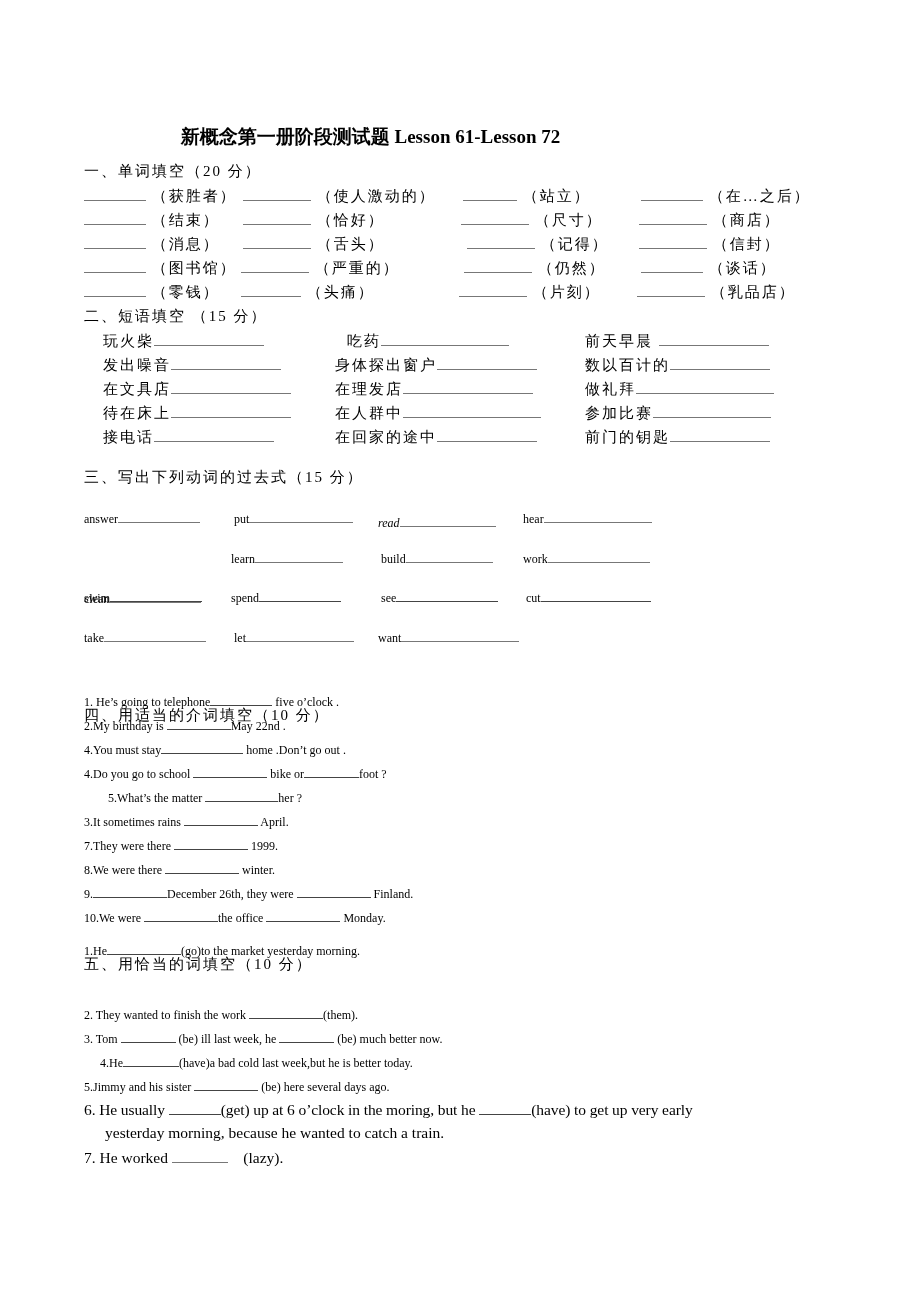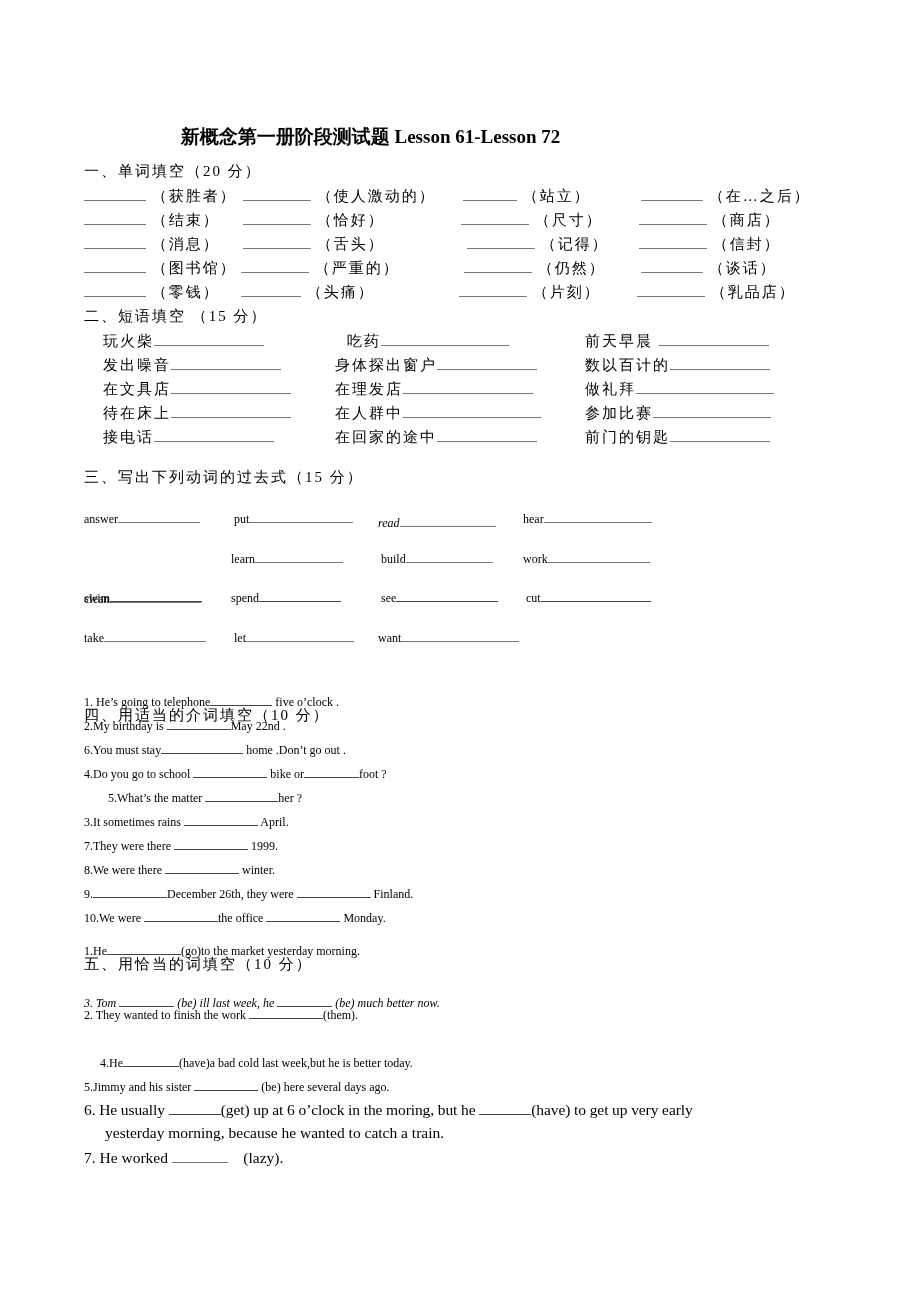--- a/index.html
+++ b/index.html
@@ -94,34 +94,34 @@
   <div class="abs en" style="top:627px;left:84px;"><span>take</span><span class="blank grey" style="width:102px"></span></div>
   <div class="abs en" style="top:627px;left:234px;"><span>let</span><span class="blank grey" style="width:108px"></span></div>
   <div class="abs en" style="top:627px;left:378px;"><span>want</span><span class="blank grey" style="width:118px"></span></div>
 </div>
 
 <div class="abs sec cn" style="top:668px;margin-top:38px;">四、用适当的介词填空（10 分）</div>
 
 <div>
   <div class="abs en" style="top:691px;left:84px;"><span>1. He’s going to telephone</span><span class="blank" style="width:62px"></span><span> five o’clock .</span></div>
   <div class="abs en" style="top:715px;left:84px;"><span>2.My birthday is </span><span class="blank" style="width:64px"></span><span>May 22nd .</span></div>
-  <div class="abs en" style="top:739px;left:84px;"><span>6.You must stay</span><span class="blank" style="width:82px"></span><span> home .Don’t go out .</span></div>
+  <div class="abs en" style="top:739px;left:84px;"><span>4.You must stay</span><span class="blank" style="width:82px"></span><span> home .Don’t go out .</span></div>
   <div class="abs en" style="top:763px;left:84px;"><span>4.Do you go to school </span><span class="blank" style="width:74px"></span><span> bike or</span><span class="blank" style="width:55px"></span><span>foot ?</span></div>
   <div class="abs en" style="top:787px;left:84px;margin-left:24px;"><span>5.What’s the matter </span><span class="blank" style="width:73px"></span><span>her ?</span></div>
   <div class="abs en" style="top:811px;left:84px;"><span>3.It sometimes rains </span><span class="blank" style="width:74px"></span><span> April.</span></div>
   <div class="abs en" style="top:835px;left:84px;"><span>7.They were there </span><span class="blank" style="width:74px"></span><span> 1999.</span></div>
   <div class="abs en" style="top:859px;left:84px;"><span>8.We were there </span><span class="blank" style="width:74px"></span><span> winter.</span></div>
   <div class="abs en" style="top:883px;left:84px;"><span>9.</span><span class="blank" style="width:74px"></span><span>December 26th,    they were </span><span class="blank" style="width:74px"></span><span> Finland.</span></div>
   <div class="abs en" style="top:907px;left:84px;"><span>10.We were </span><span class="blank" style="width:74px"></span><span>the office </span><span class="blank" style="width:74px"></span><span> Monday.</span></div>
 </div>
 
 <div class="abs sec cn" style="top:955px;">五、用恰当的词填空（10 分）</div>
 
 <div>
   <div class="abs en" style="top:940px;left:84px;"><span>1.He</span><span class="blank" style="width:74px"></span><span>(go)to the market yesterday morning.</span></div>
   <div class="abs en" style="top:1004px;left:84px;"><span>2. They wanted to finish the work </span><span class="blank" style="width:74px"></span><span>(them).</span></div>
-  <div class="abs en" style="top:992px;left:84px;font-style:italic;"><span>3. Tom </span><span class="blank" style="width:55px"></span><span> (be) ill last week, he </span><span class="blank" style="width:55px"></span><span> (be) much better now.</span></div>
+  <div class="abs en" style="top:1028px;left:84px;"><span>3. Tom </span><span class="blank" style="width:55px"></span><span> (be) ill last week, he </span><span class="blank" style="width:55px"></span><span> (be) much better now.</span></div>
   <div class="abs en" style="top:1052px;left:100px;"><span>4.He</span><span class="blank" style="width:56px"></span><span>(have)a bad cold last week,but he is better today.</span></div>
   <div class="abs en" style="top:1076px;left:84px;"><span>5.Jimmy and his sister </span><span class="blank" style="width:64px"></span><span> (be) here several days ago.</span></div>
   <div class="abs en" style="top:1100px;left:84px;font-size:15.5px;letter-spacing:-0.1px;"><span>6. He usually </span><span class="blank" style="width:52px"></span><span>(get) up at 6 o’clock in the moring, but he </span><span class="blank" style="width:52px"></span><span>(have) to get up very early</span></div>
   <div class="abs en" style="top:1124px;left:105px;font-size:15.5px;">yesterday morning, because he wanted to catch a train.</div>
   <div class="abs en" style="top:1148px;left:84px;font-size:15.5px;"><span>7. He worked </span><span class="blank grey" style="width:56px"></span><span style="white-space:pre">    (lazy).</span></div>
 </div>
 
 </body></html>

